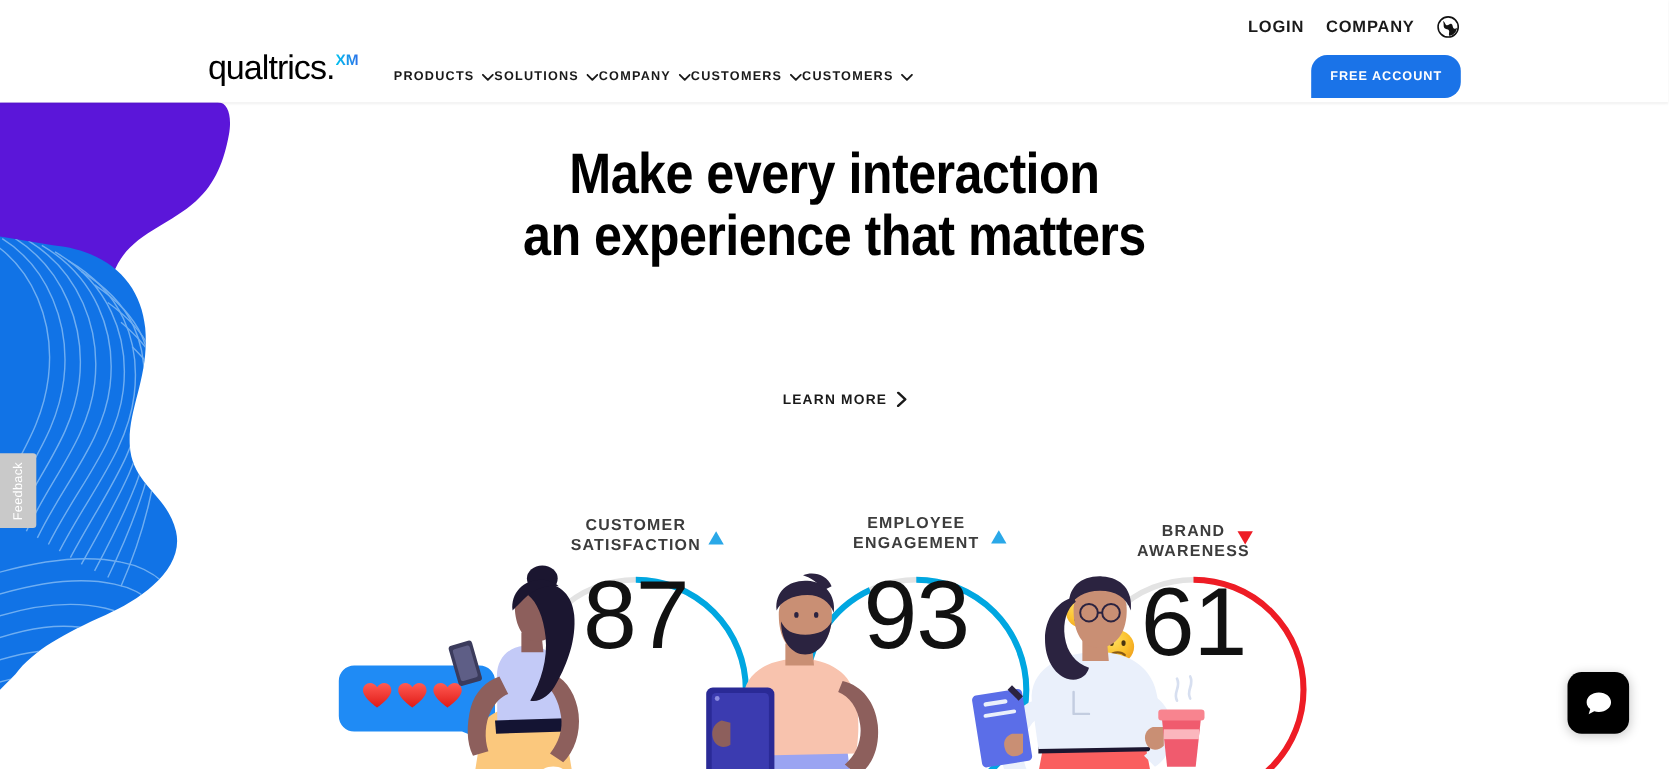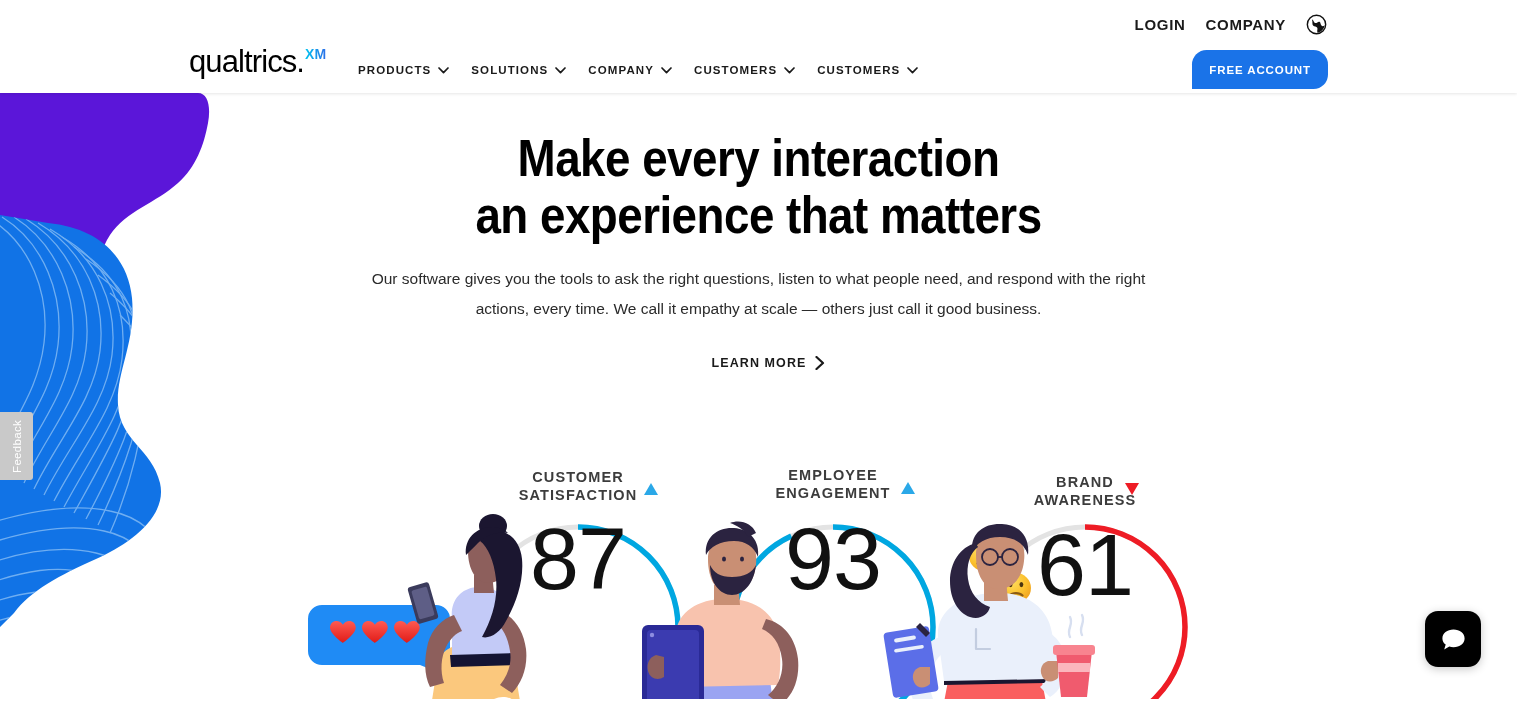--- a/index.html
+++ b/index.html
@@ -63,21 +63,21 @@
     font-size: 14px; font-weight: bold;
     line-height: 1;
     margin-top: 1px; margin-left: 1px;
     background: linear-gradient(90deg, #00c3ef 0%, #2d6fe8 100%);
     -webkit-background-clip: text; background-clip: text;
     -webkit-text-fill-color: transparent; color: transparent;
   }
 
   #main-nav {
     position: absolute; left: 358px; top: 64px;
-    display: flex; align-items: center; gap: 22px;
+    display: flex; align-items: center; 
   }
   .nav-item {
     display: flex; align-items: center; gap: 7px;
     font-size: 11.5px; font-weight: bold; letter-spacing: 1.1px;
     color: #1a1a1a; cursor: pointer;
     font-family: "Liberation Sans", sans-serif;
   }
   .chev { width: 11px; height: 7px; display: block; }
 
   
@@ -232,21 +232,20 @@
     <span id="feedback-label">Feedback</span>
   </div>
 
   <div id="hero">
 
     <h1 id="headline">
       <span class="hl-line">Make every interaction</span>
       <span class="hl-line">an experience that matters</span>
     </h1>
 
-    <p id="subhead">Our software gives you the tools to ask the right questions, listen to what people need, and respond with the right actions, every time. We call it empathy at scale — others just call it good business.</p>
 
     <div id="cta-row">
       <a id="learn-more-link" href="#">
         <span>LEARN MORE</span>
         <svg id="learn-more-chevron" viewBox="0 0 10 14" xmlns="http://www.w3.org/2000/svg">
           <path d="M1.5 1 L8 7 L1.5 13" stroke="#1a1a1a" stroke-width="2.2" fill="none" stroke-linecap="round" stroke-linejoin="round"></path>
         </svg>
       </a>
     </div>
 

